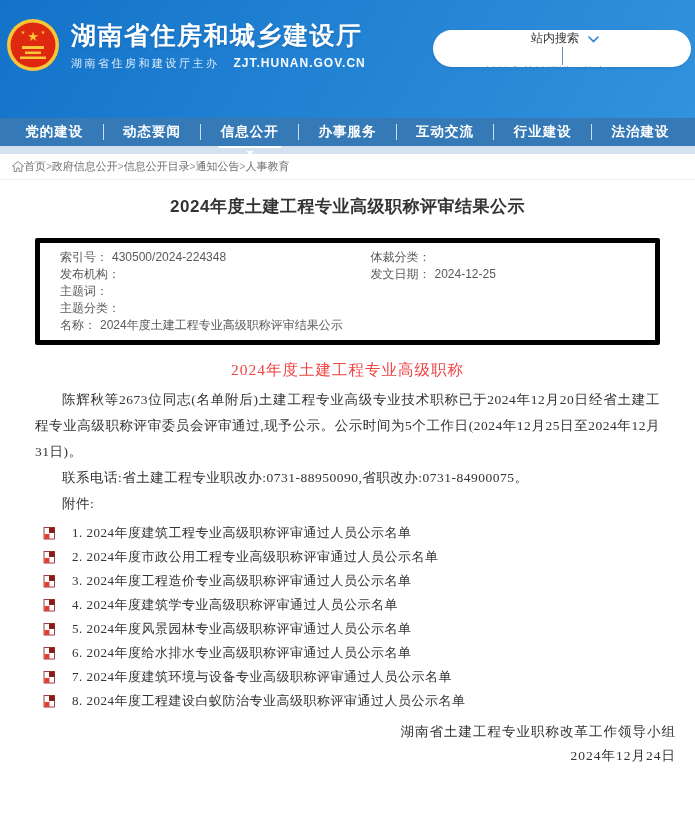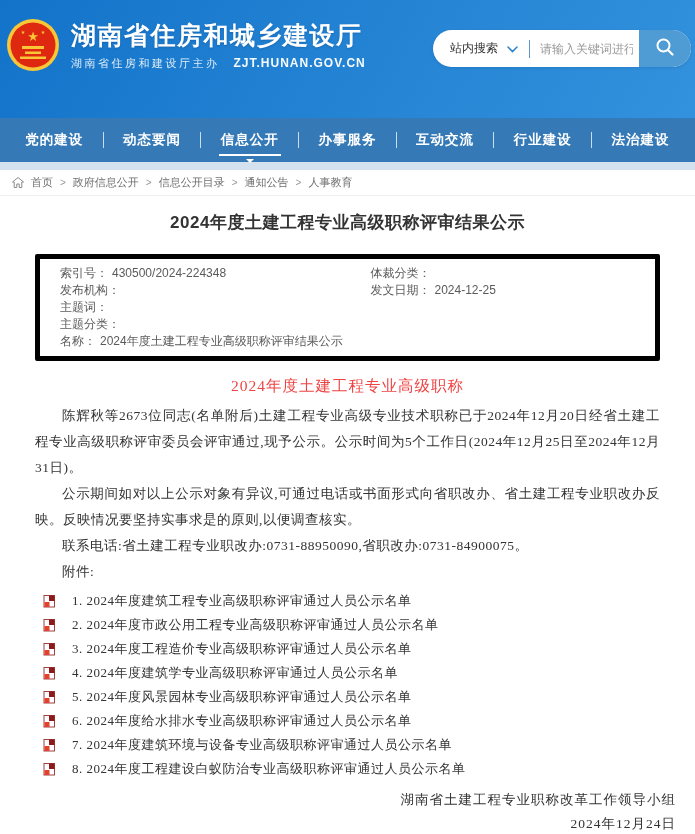--- a/index.html
+++ b/index.html
@@ -13,37 +13,37 @@
   .page{position:relative; width:695px; height:834px; margin:0 auto; background:#fff; overflow:hidden;}
 
   
   .site-header{position:relative; height:118px; background:linear-gradient(120deg,var(--header-top) 0%,var(--header-bottom) 100%);}
   .brand{position:absolute; left:6px; top:18px; display:flex; align-items:center; gap:11px; cursor:pointer;}
   .emblem{width:54px; height:54px; display:block; flex:0 0 auto;}
   .site-title{color:#fff; font-size:25px; font-weight:bold; letter-spacing:1.5px; text-shadow:0 1px 2px rgba(0,40,90,.25); line-height:30px;}
   .site-sub{margin-top:6px; display:flex; align-items:baseline; color:rgba(255,255,255,.88); font-size:11px; letter-spacing:2.5px;}
   .site-url{margin-left:14px; letter-spacing:1px; font-weight:bold; font-size:12px; color:rgba(255,255,255,.96);}
 
-  .search{position:absolute; right:4px; top:30px; width:258px; height:37px; background:#fff; border-radius:19px; display:flex; align-items:center; overflow:hidden; box-shadow:0 1px 3px rgba(0,40,90,.15);}
+  .search{position:absolute; right:4px; top:30px; width:258px; height:37px; background:#fff; border-radius:19px; display:flex; align-items:center; overflow:hidden; box-shadow:0 1px 3px rgba(0,40,90,.15);flex-direction:column;}
   .search-scope{display:flex; align-items:center; gap:9px; padding:0 11px 0 17px; font-size:12px; color:#333; cursor:pointer; white-space:nowrap;}
   .search-sep{width:1px; height:18px; background:#5b96cc; flex:0 0 auto;}
   .search-input{flex:1 1 auto; min-width:0; border:none; outline:none; padding:0 6px 0 10px; font-size:12px; color:#333; font-family:inherit;}
   .search-input::placeholder{color:#9a9a9a;}
   .search-btn{flex:0 0 52px; align-self:stretch; background:var(--search-btn-blue); border:none; display:flex; align-items:center; justify-content:center; cursor:pointer;}
 
   
-  .main-nav{height:44px; background:var(--nav-blue); display:flex; align-items:center; justify-content:space-evenly; padding:0 6px;}
+  .main-nav{height:28px; background:var(--nav-blue); display:flex; align-items:center; justify-content:space-evenly; padding:0 6px;}
   .nav-item{position:relative; color:#fff; font-size:13.5px; font-weight:bold; text-decoration:none; letter-spacing:1px; padding:4px 2px; cursor:pointer; white-space:nowrap;}
   .nav-item.active::after{content:""; position:absolute; left:50%; transform:translateX(-50%); bottom:-3px; width:62px; height:2px; background:#fff;}
   .nav-item.active::before{content:""; position:absolute; left:50%; margin-left:-4px; bottom:-10px; border-left:4px solid transparent; border-right:4px solid transparent; border-top:4px solid #fff;}
   .nav-vsep{width:1px; height:16px; background:rgba(255,255,255,.75);}
   .nav-strip{height:8px; background:var(--nav-strip);}
 
   
-  .breadcrumb{height:26px; display:flex; align-items:center; gap:7px; padding:0 12px; font-size:11px; color:#7d7d7d; border-bottom:1px solid #efefef; background:#fff;}
+  .breadcrumb{height:26px; display:flex; align-items:center; padding:0 12px; font-size:11px; color:#7d7d7d; border-bottom:1px solid #efefef; background:#fff;}
   .crumb{color:#6f6f6f; cursor:pointer; text-decoration:none;}
   .crumb-sep{color:#9a9a9a; font-size:10px;}
   .home-icon{display:flex; align-items:center;}
 
   
   .page-title{margin-top:16px; text-align:center; font-size:17px; font-weight:bold; color:#333; letter-spacing:.5px; line-height:22px;}
 
   .meta-box{margin:20px 35px 0; border:5px solid #000000; border-radius:2px; padding:6px 20px; font-size:12px; color:var(--meta-text); display:grid; grid-template-columns:54% 46%; line-height:17px;}
   .meta-cell{display:flex; gap:4px; padding:0; align-items:baseline; min-height:17px; line-height:17px; font-size:12px;}
   .meta-cell .lbl{white-space:nowrap;}
@@ -177,21 +177,20 @@
         <span>2024年度土建工程专业高级职称评审结果公示</span>
       </div>
     </section>
 
     <article class="article">
       <div class="doc-title">
         <div>2024年度土建工程专业高级职称</div>
       </div>
 
       <p class="body-p">陈辉秋等2673位同志(名单附后)土建工程专业高级专业技术职称已于2024年12月20日经省土建工程专业高级职称评审委员会评审通过,现予公示。公示时间为5个工作日(2024年12月25日至2024年12月31日)。</p>
-      <p class="body-p">公示期间如对以上公示对象有异议,可通过电话或书面形式向省职改办、省土建工程专业职改办反映。反映情况要坚持实事求是的原则,以便调查核实。</p>
       <p class="body-p">联系电话:省土建工程专业职改办:0731-88950090,省职改办:0731-84900075。</p>
 
       <p class="attach-label">附件:</p>
 
       <ul class="attach-list">
         <li class="attach-item">
           <span class="file-ic">
               <svg width="13" height="14" viewBox="0 0 13 14">
                 <rect x="1" y="1.5" width="10.5" height="11.5" fill="#ffffff" stroke="#a04040" stroke-width="1"></rect>
                 <rect x="6" y="1.5" width="5.5" height="5.5" fill="#8b1a1a"></rect>

